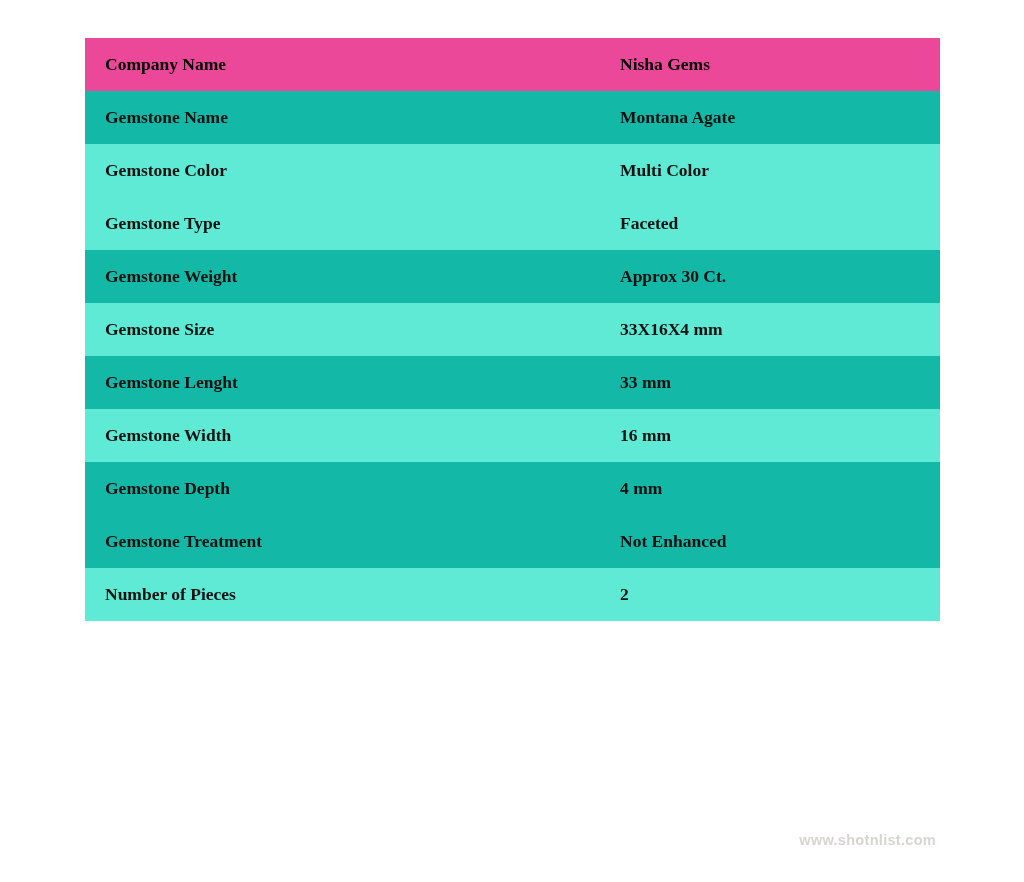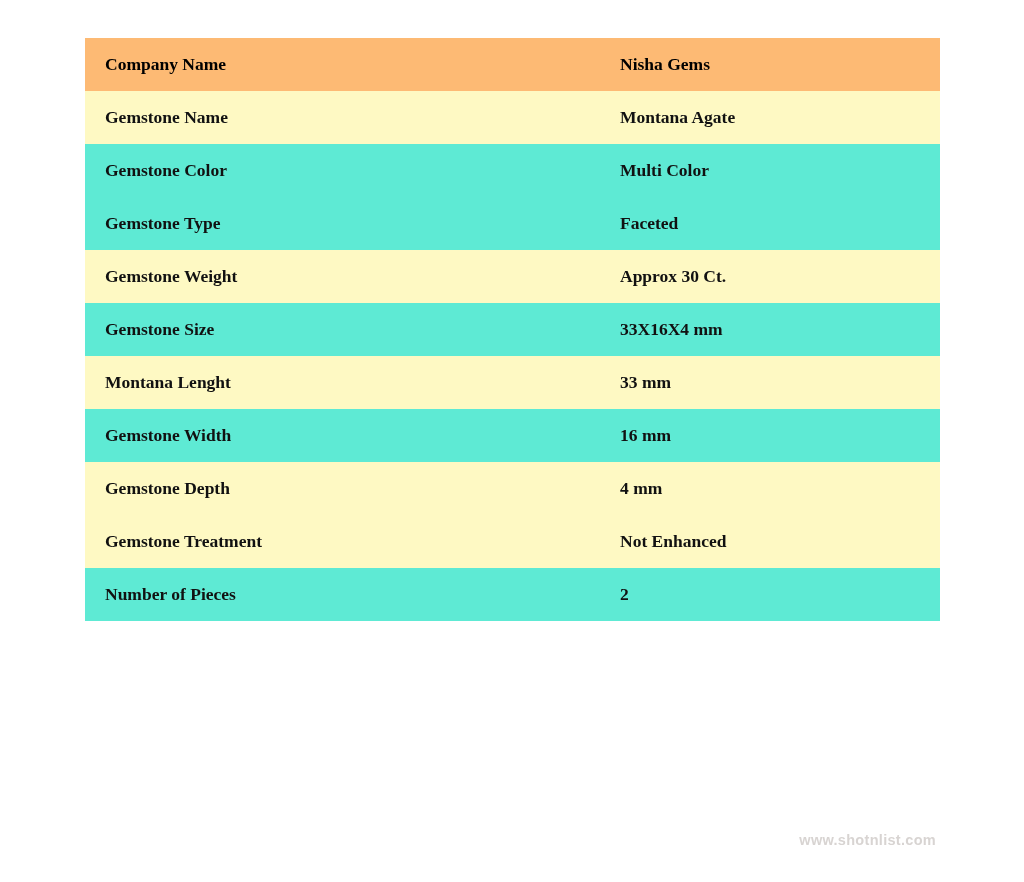--- a/index.html
+++ b/index.html
@@ -22,28 +22,28 @@
     width: 855px;
   }
   table.spec-table {
     border-collapse: collapse;
     width: 855px;
     table-layout: fixed;
   }
   table.spec-table col.col-label { width: 513px; }
   table.spec-table col.col-value { width: 342px; }
   table.spec-table tr.header-row {
-    background: #fdba74;
+    background: #ec4899;
     margin-left: 24px;
   }
   table.spec-table tr.header-row td {
     color: #000000;
   }
   table.spec-table tr.odd-row {
-    background: #fef9c3;
+    background: #14b8a6;
   }
   table.spec-table tr.even-row {
     background: #5eead4;
   }
   table.spec-table td {
     font-weight: bold;
     font-size: 17.5px;
     line-height: 1.2;
     padding: 16px 0 16px 20px;
     vertical-align: middle;
@@ -91,21 +91,21 @@
       </tr>
       <tr class="odd-row">
         <td class="label-cell">Gemstone Weight</td>
         <td class="value-cell">Approx 30 Ct.</td>
       </tr>
       <tr class="even-row">
         <td class="label-cell">Gemstone Size</td>
         <td class="value-cell">33X16X4 mm</td>
       </tr>
       <tr class="odd-row">
-        <td class="label-cell">Montana Lenght</td>
+        <td class="label-cell">Gemstone Lenght</td>
         <td class="value-cell">33 mm</td>
       </tr>
       <tr class="even-row">
         <td class="label-cell">Gemstone Width</td>
         <td class="value-cell">16 mm</td>
       </tr>
       <tr class="odd-row">
         <td class="label-cell">Gemstone Depth</td>
         <td class="value-cell">4 mm</td>
       </tr>

